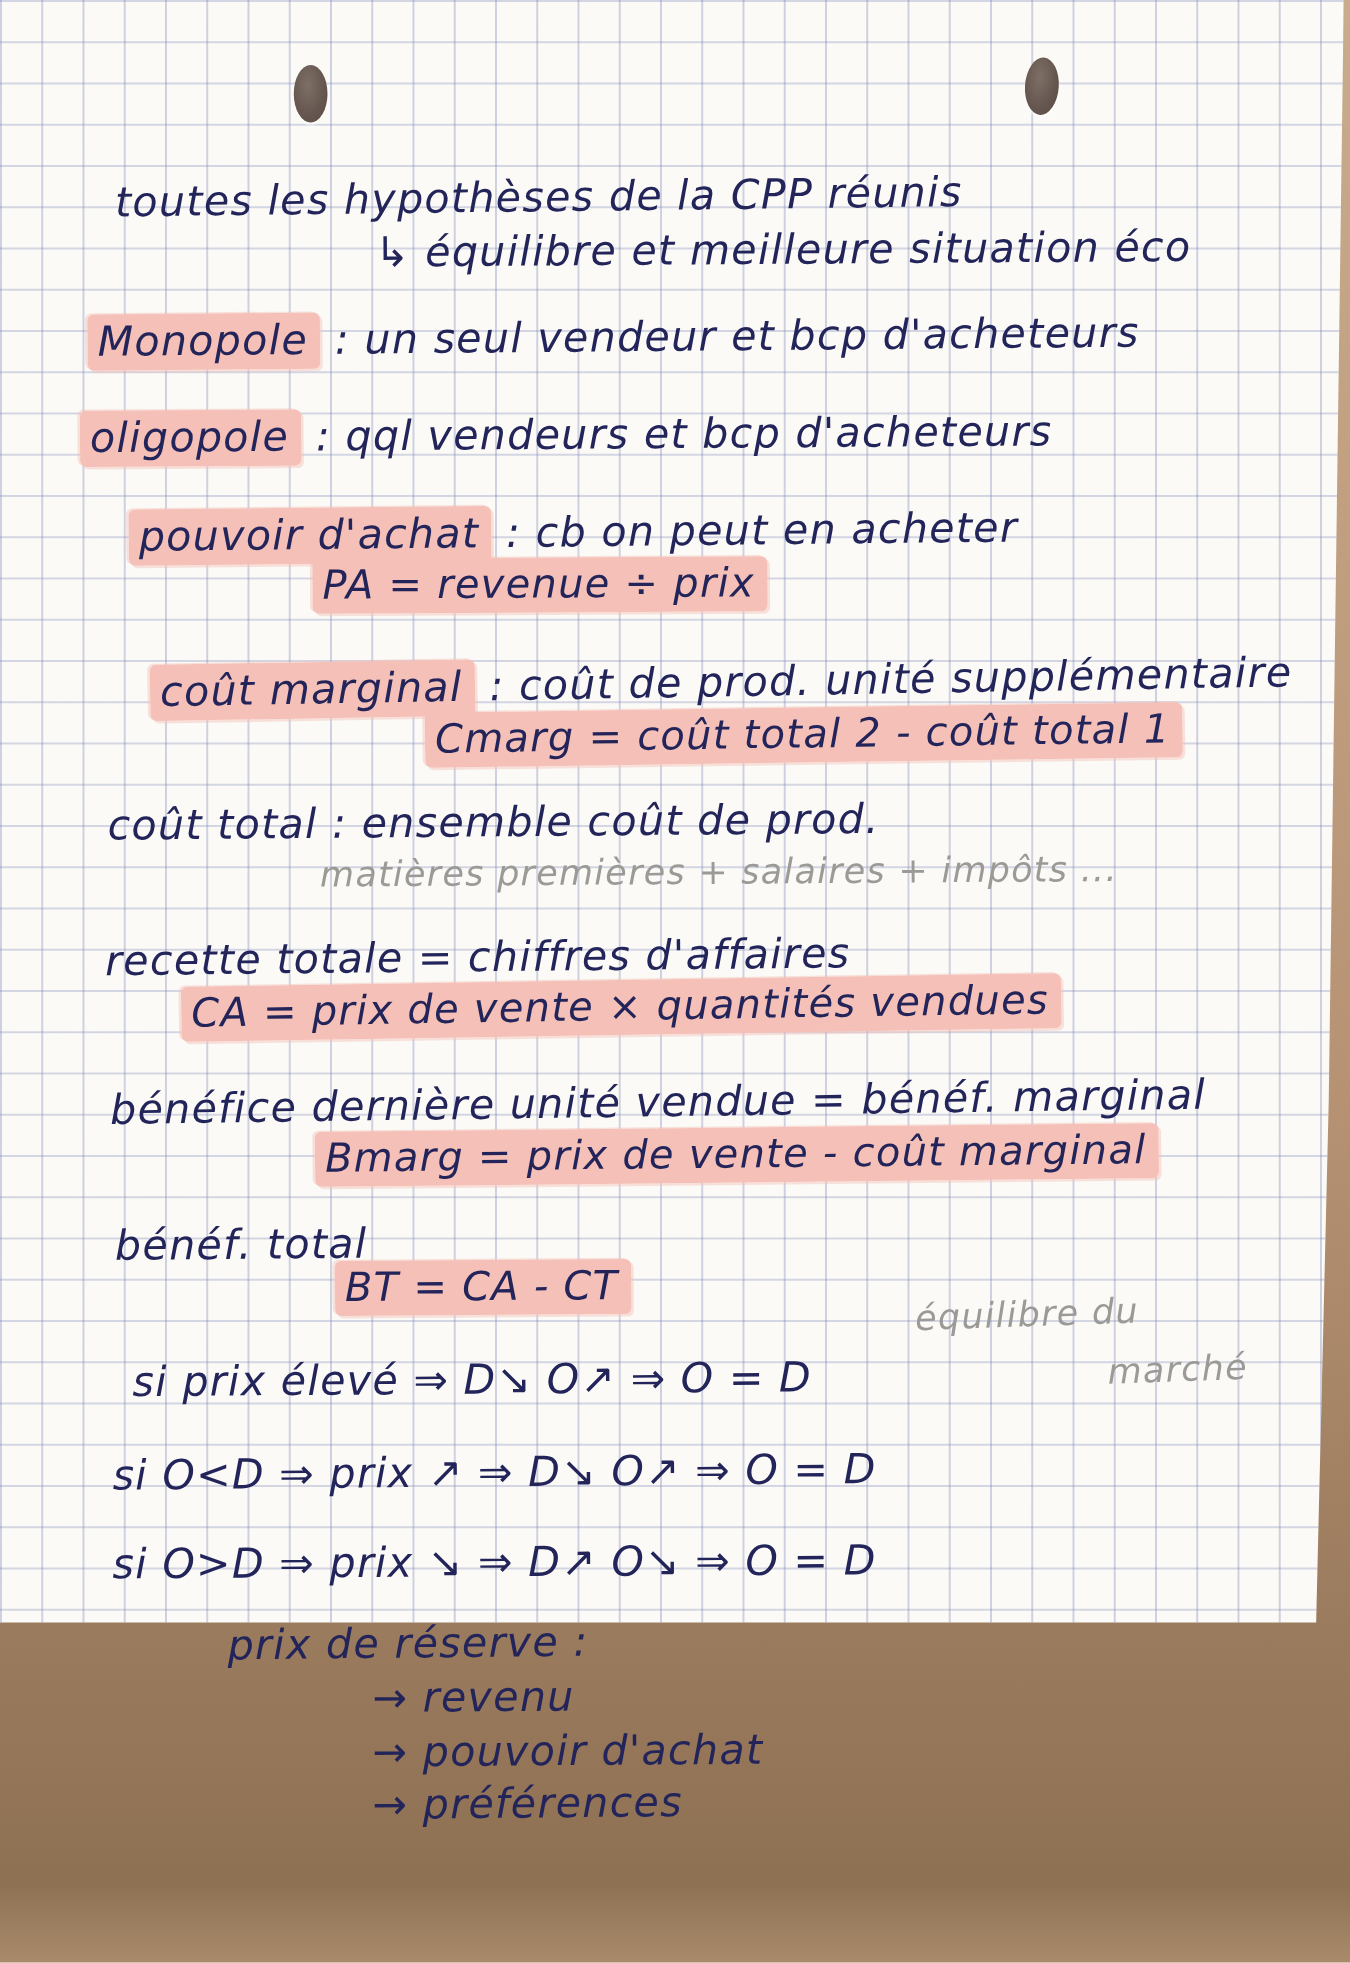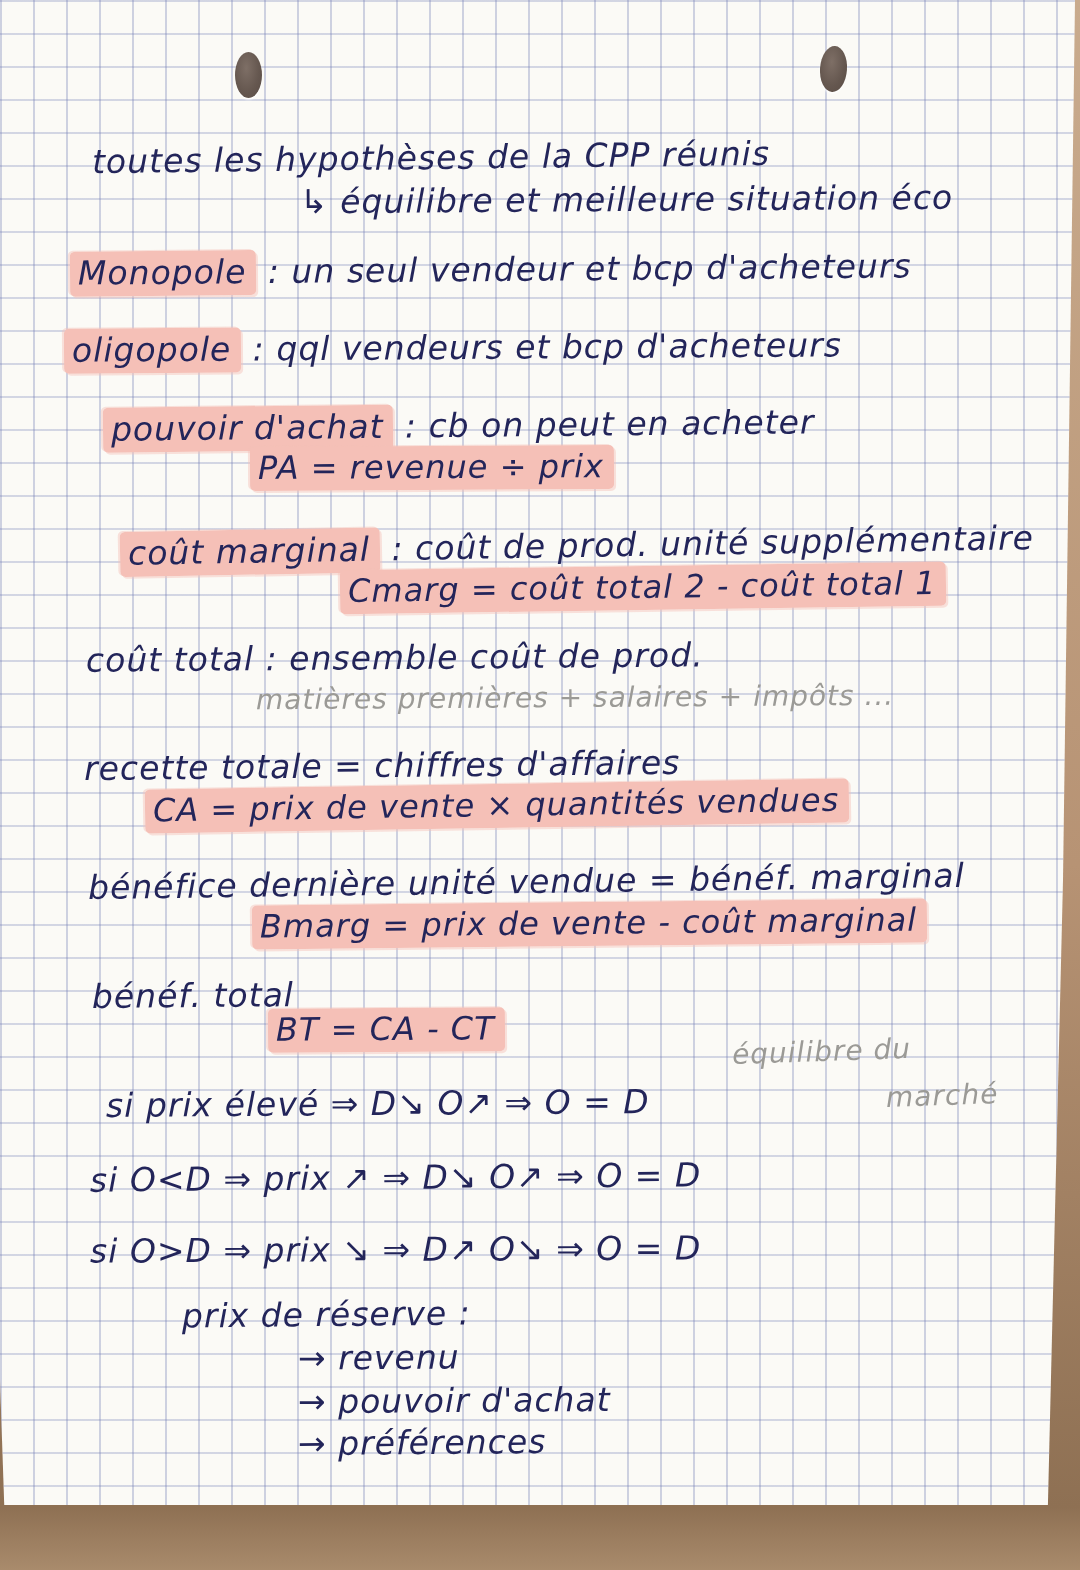--- a/index.html
+++ b/index.html
@@ -2,21 +2,21 @@
 <html><head>
 <meta charset="utf-8">
 <style>
   html,body{margin:0;padding:0;}
   body{
     width:1080px;height:1570px;overflow:hidden;position:relative;
     background:linear-gradient(180deg,#c9ab8d 0%,#b79374 55%,#8e7053 96%,#a98b6c 100%);
     font-family:"DejaVu Sans",sans-serif;
   }
   #paper{
-    position:absolute;left:0;top:0;width:1080px;height:1505px;
+    position:absolute;left:0;top:0;width:1080px;height:1298px;
     background-color:#fbfaf6;
     background-image:
       linear-gradient(to right, rgba(118,128,182,.34) 0 1.6px, transparent 1.6px),
       linear-gradient(to bottom, rgba(118,128,182,.30) 0 1.6px, transparent 1.6px);
     background-size:33px 33px;
     clip-path:polygon(0 0,1075px 0,1063px 880px,1047px 1543px,6px 1557px,0 1380px);
   }
   .hole{
     position:absolute;width:27px;height:46px;border-radius:50%;
     background:radial-gradient(ellipse at 42% 35%, #7e6f66 0%, #665850 55%, #584b44 100%);

